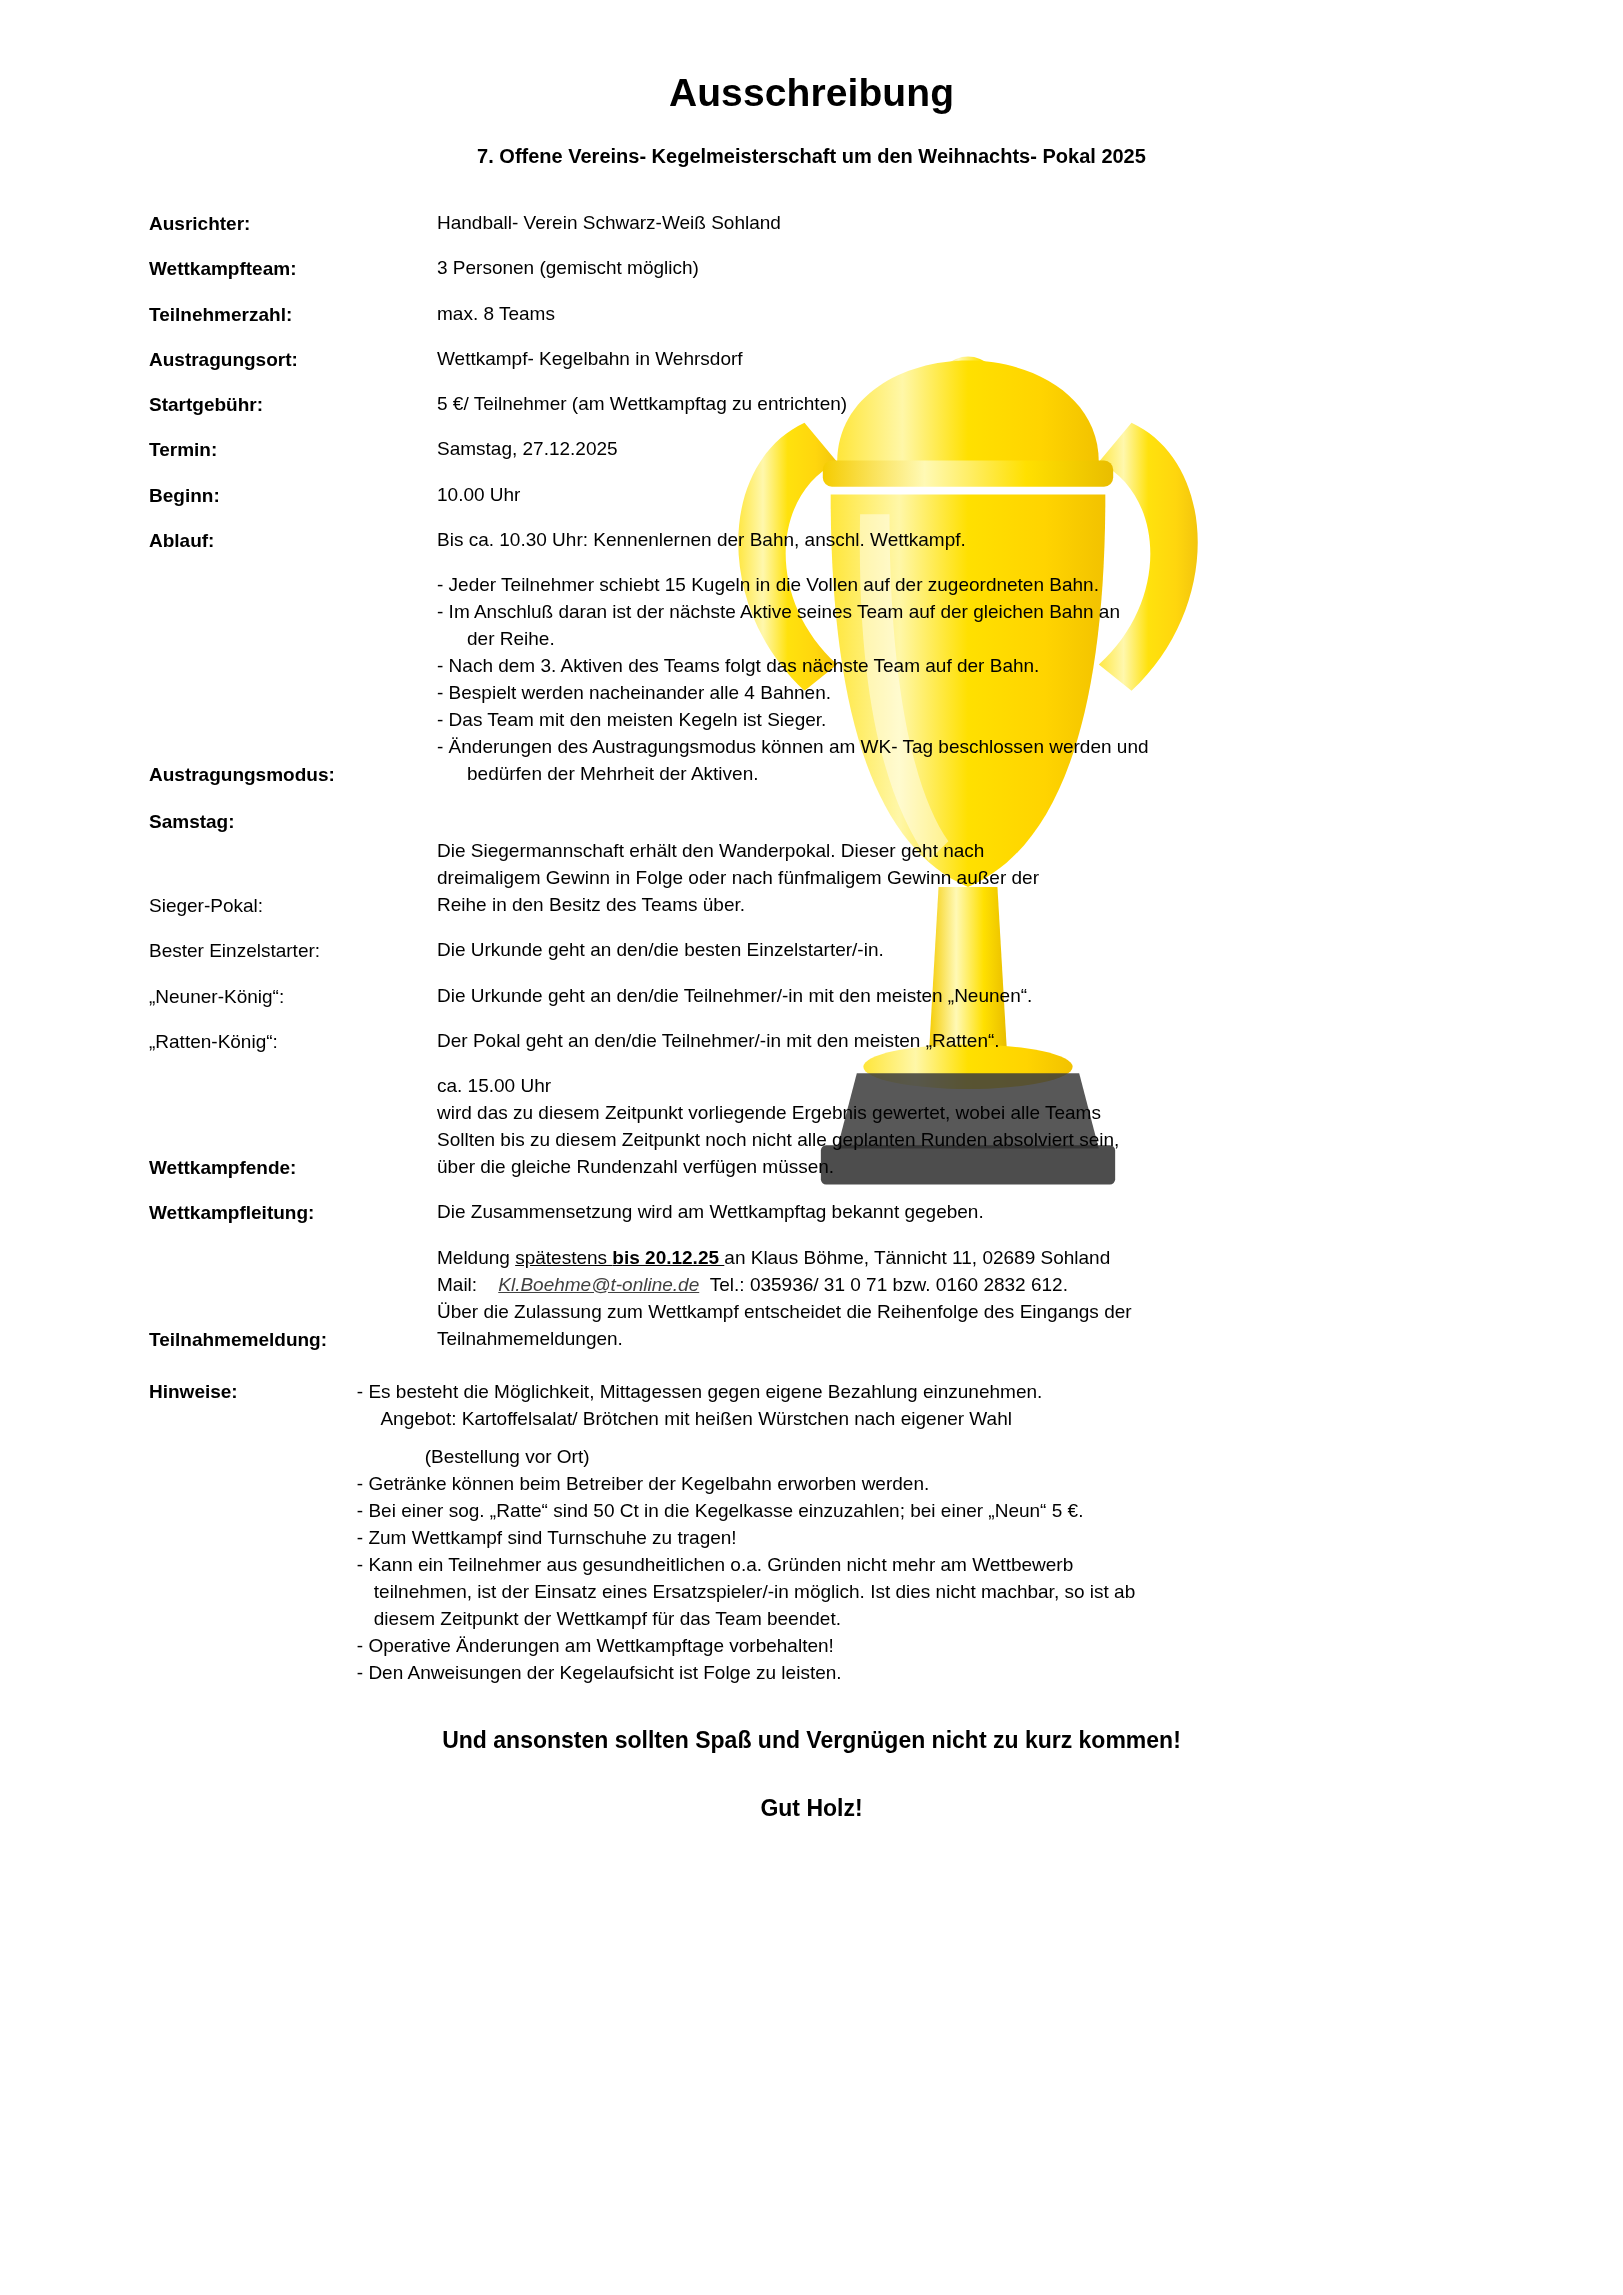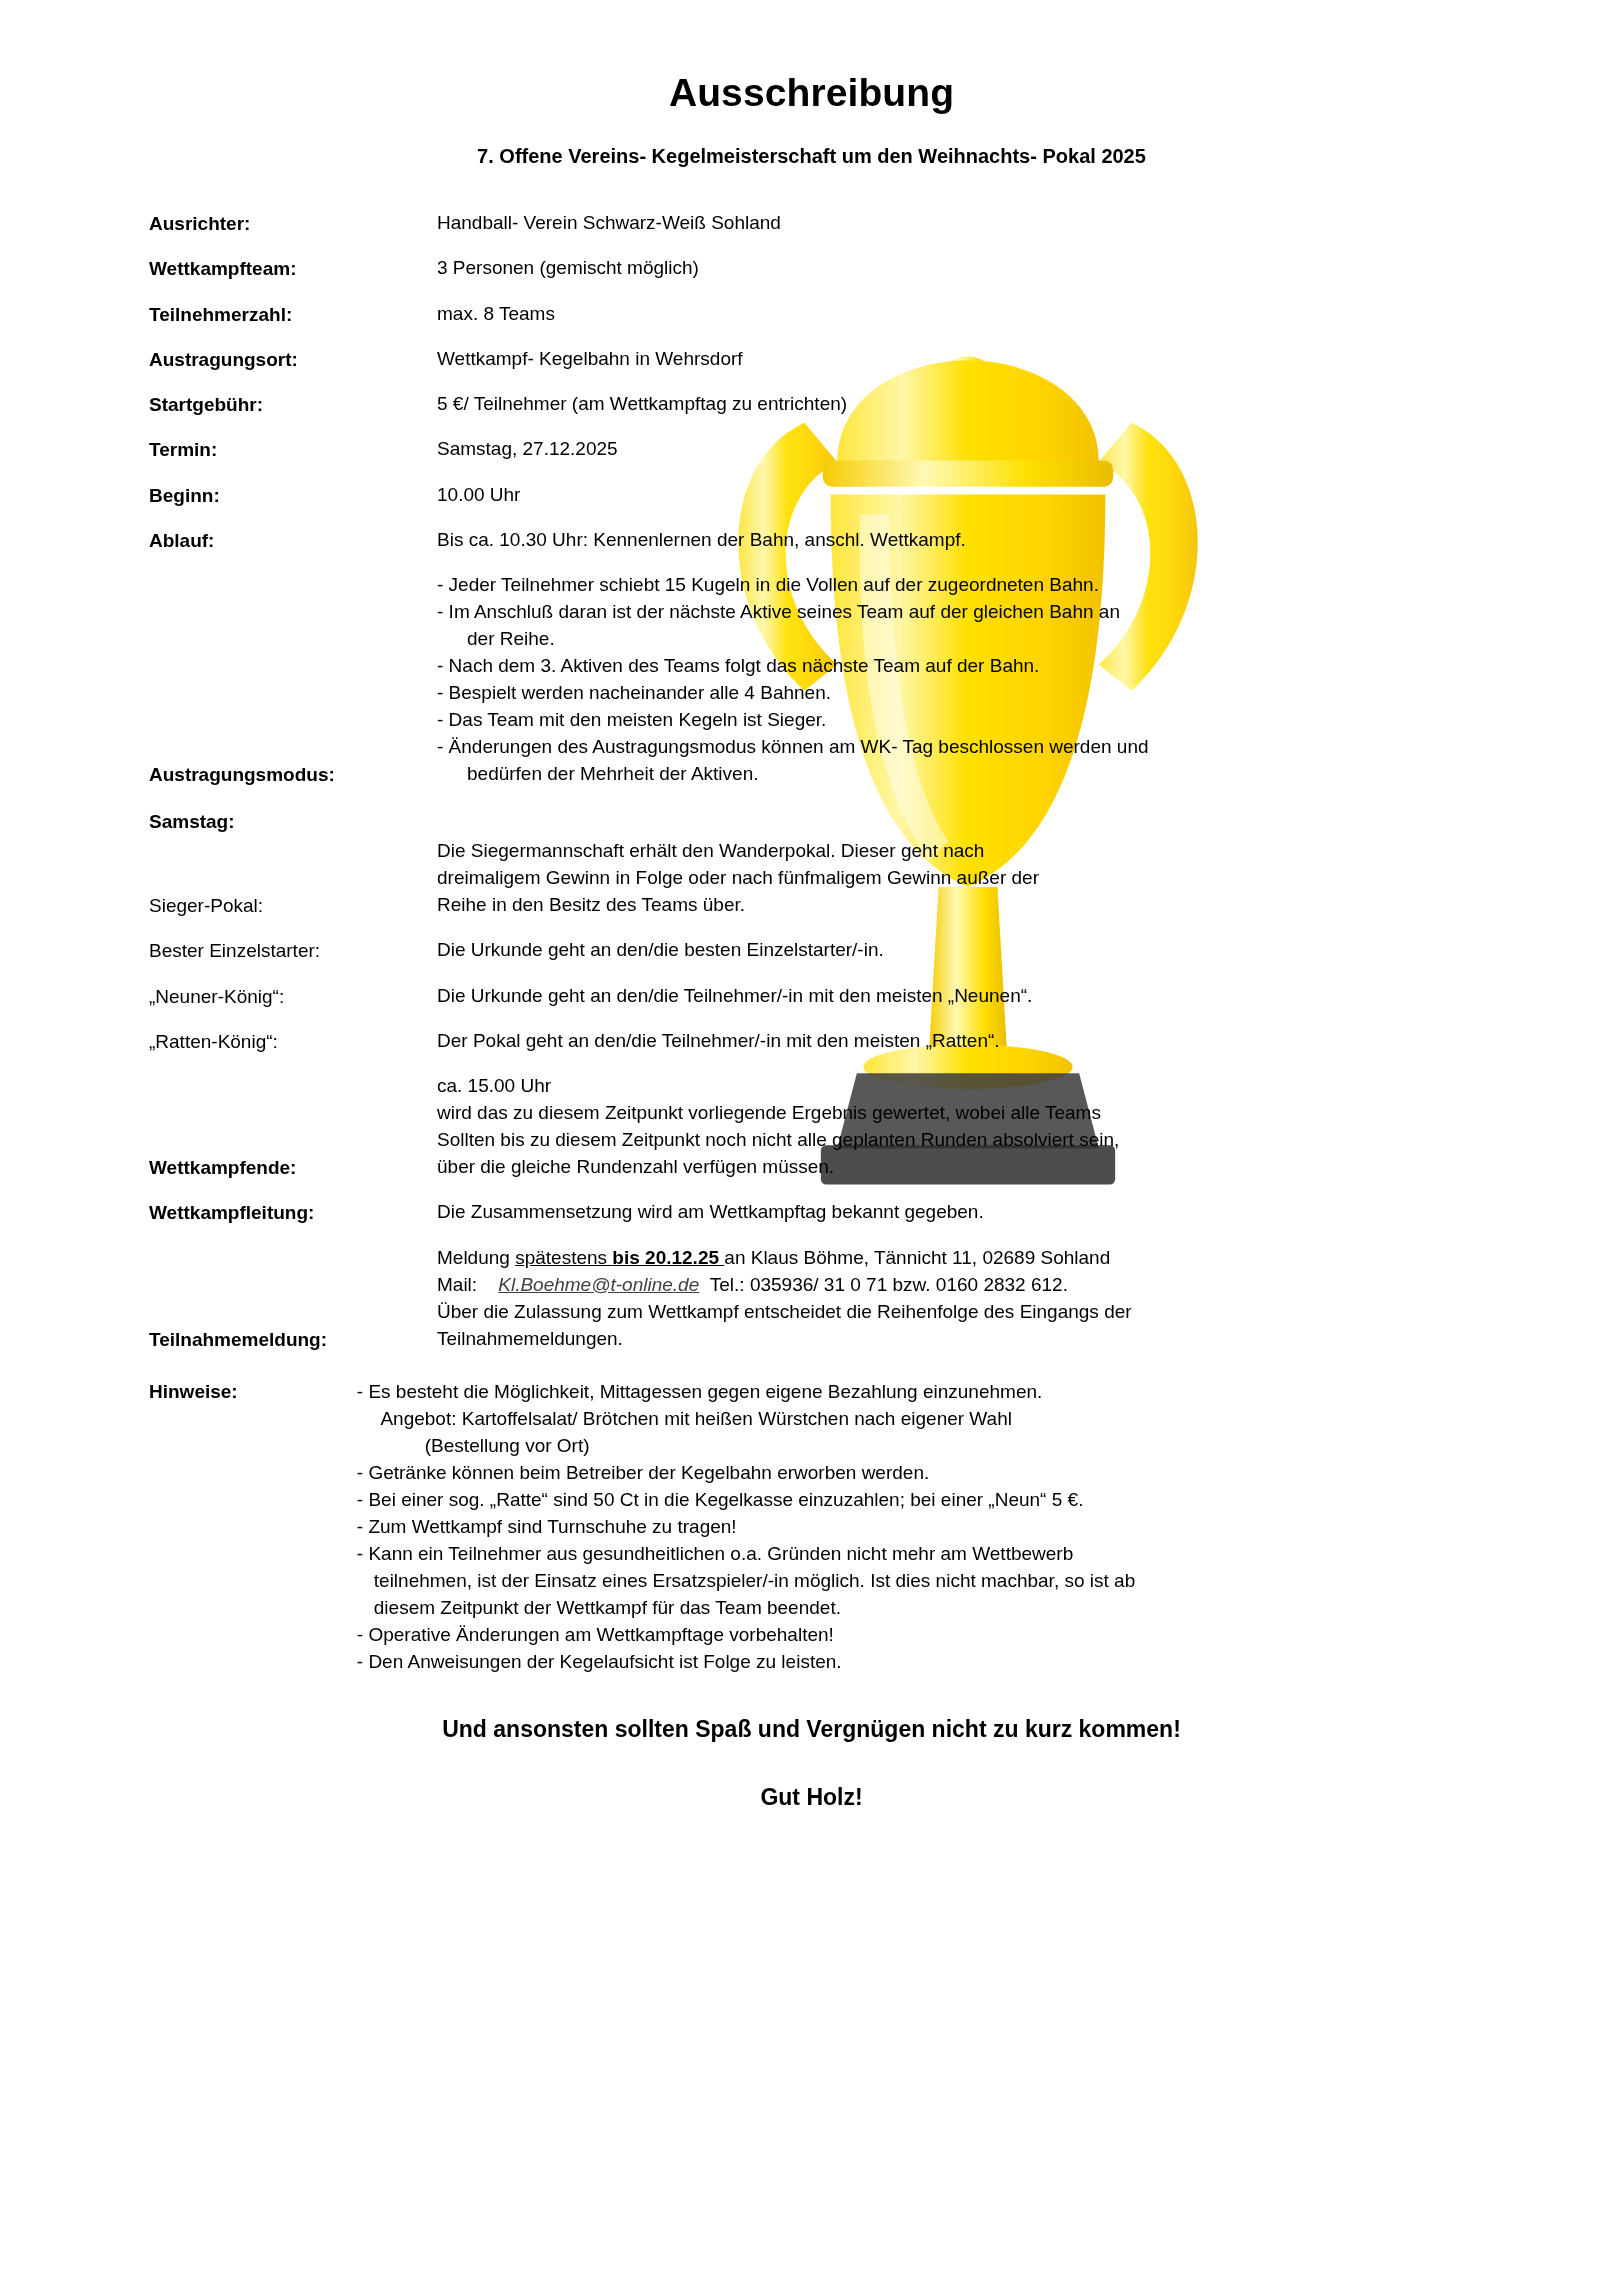--- a/index.html
+++ b/index.html
@@ -94,21 +94,21 @@
     line-height: 27px;
   }
   .hint-list {
     flex: 1;
     font-size: 19px;
     line-height: 27px;
     padding-left: 11.8px;
   }
   .hint-list .line { display: block; }
   .hint-list .sub { display: block; padding-left: 23.6px; }
-  .hint-list .sub2 { display: block; padding-left: 68px; }
+  .hint-list .sub2 { display: block; padding-left: 68px; margin-top: 11px; }
   .hint-list .cont { display: block; padding-left: 17px; }
 
   .footer1 {
     text-align: center;
     font-size: 23px;
     font-weight: bold;
     margin-top: 41px;
   }
   .footer2 {
     text-align: center;

